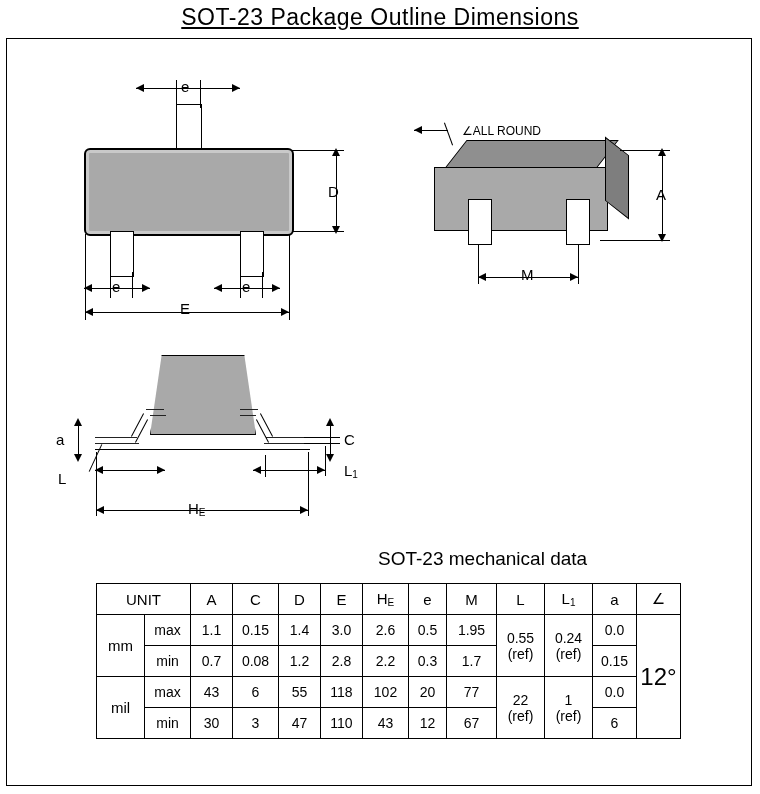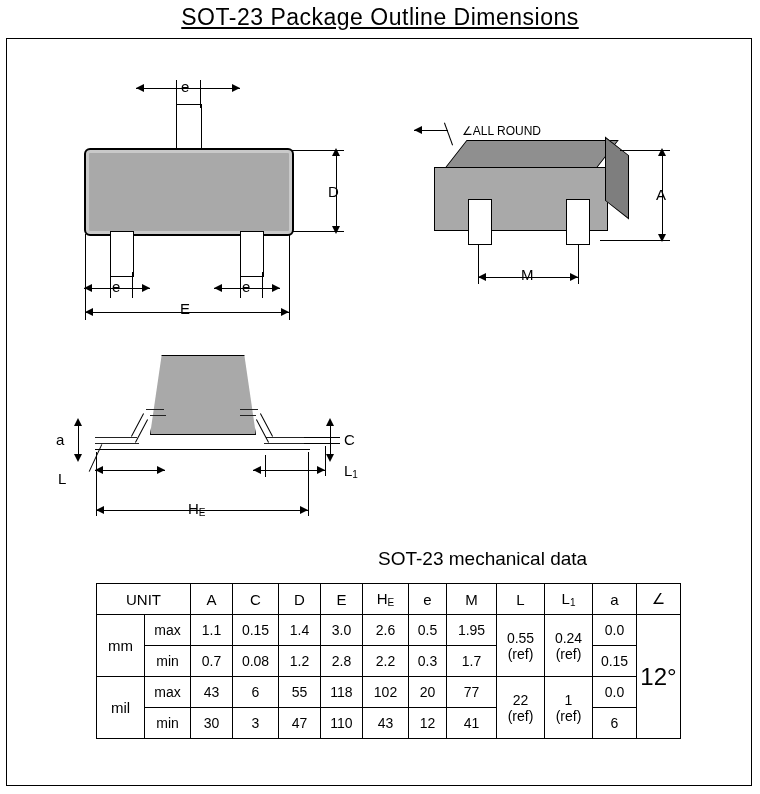--- a/index.html
+++ b/index.html
@@ -313,19 +313,19 @@
     </tr>
 
     <tr>
       <td><span>min</span></td>
       <td><span>30</span></td>
       <td><span>3</span></td>
       <td><span>47</span></td>
       <td><span>110</span></td>
       <td><span>43</span></td>
       <td><span>12</span></td>
-      <td><span>41</span></td>
+      <td><span>67</span></td>
       <td><span>6</span></td>
     </tr>
   </tbody>
     </table>
 
 </div>
 
 </body></html>

